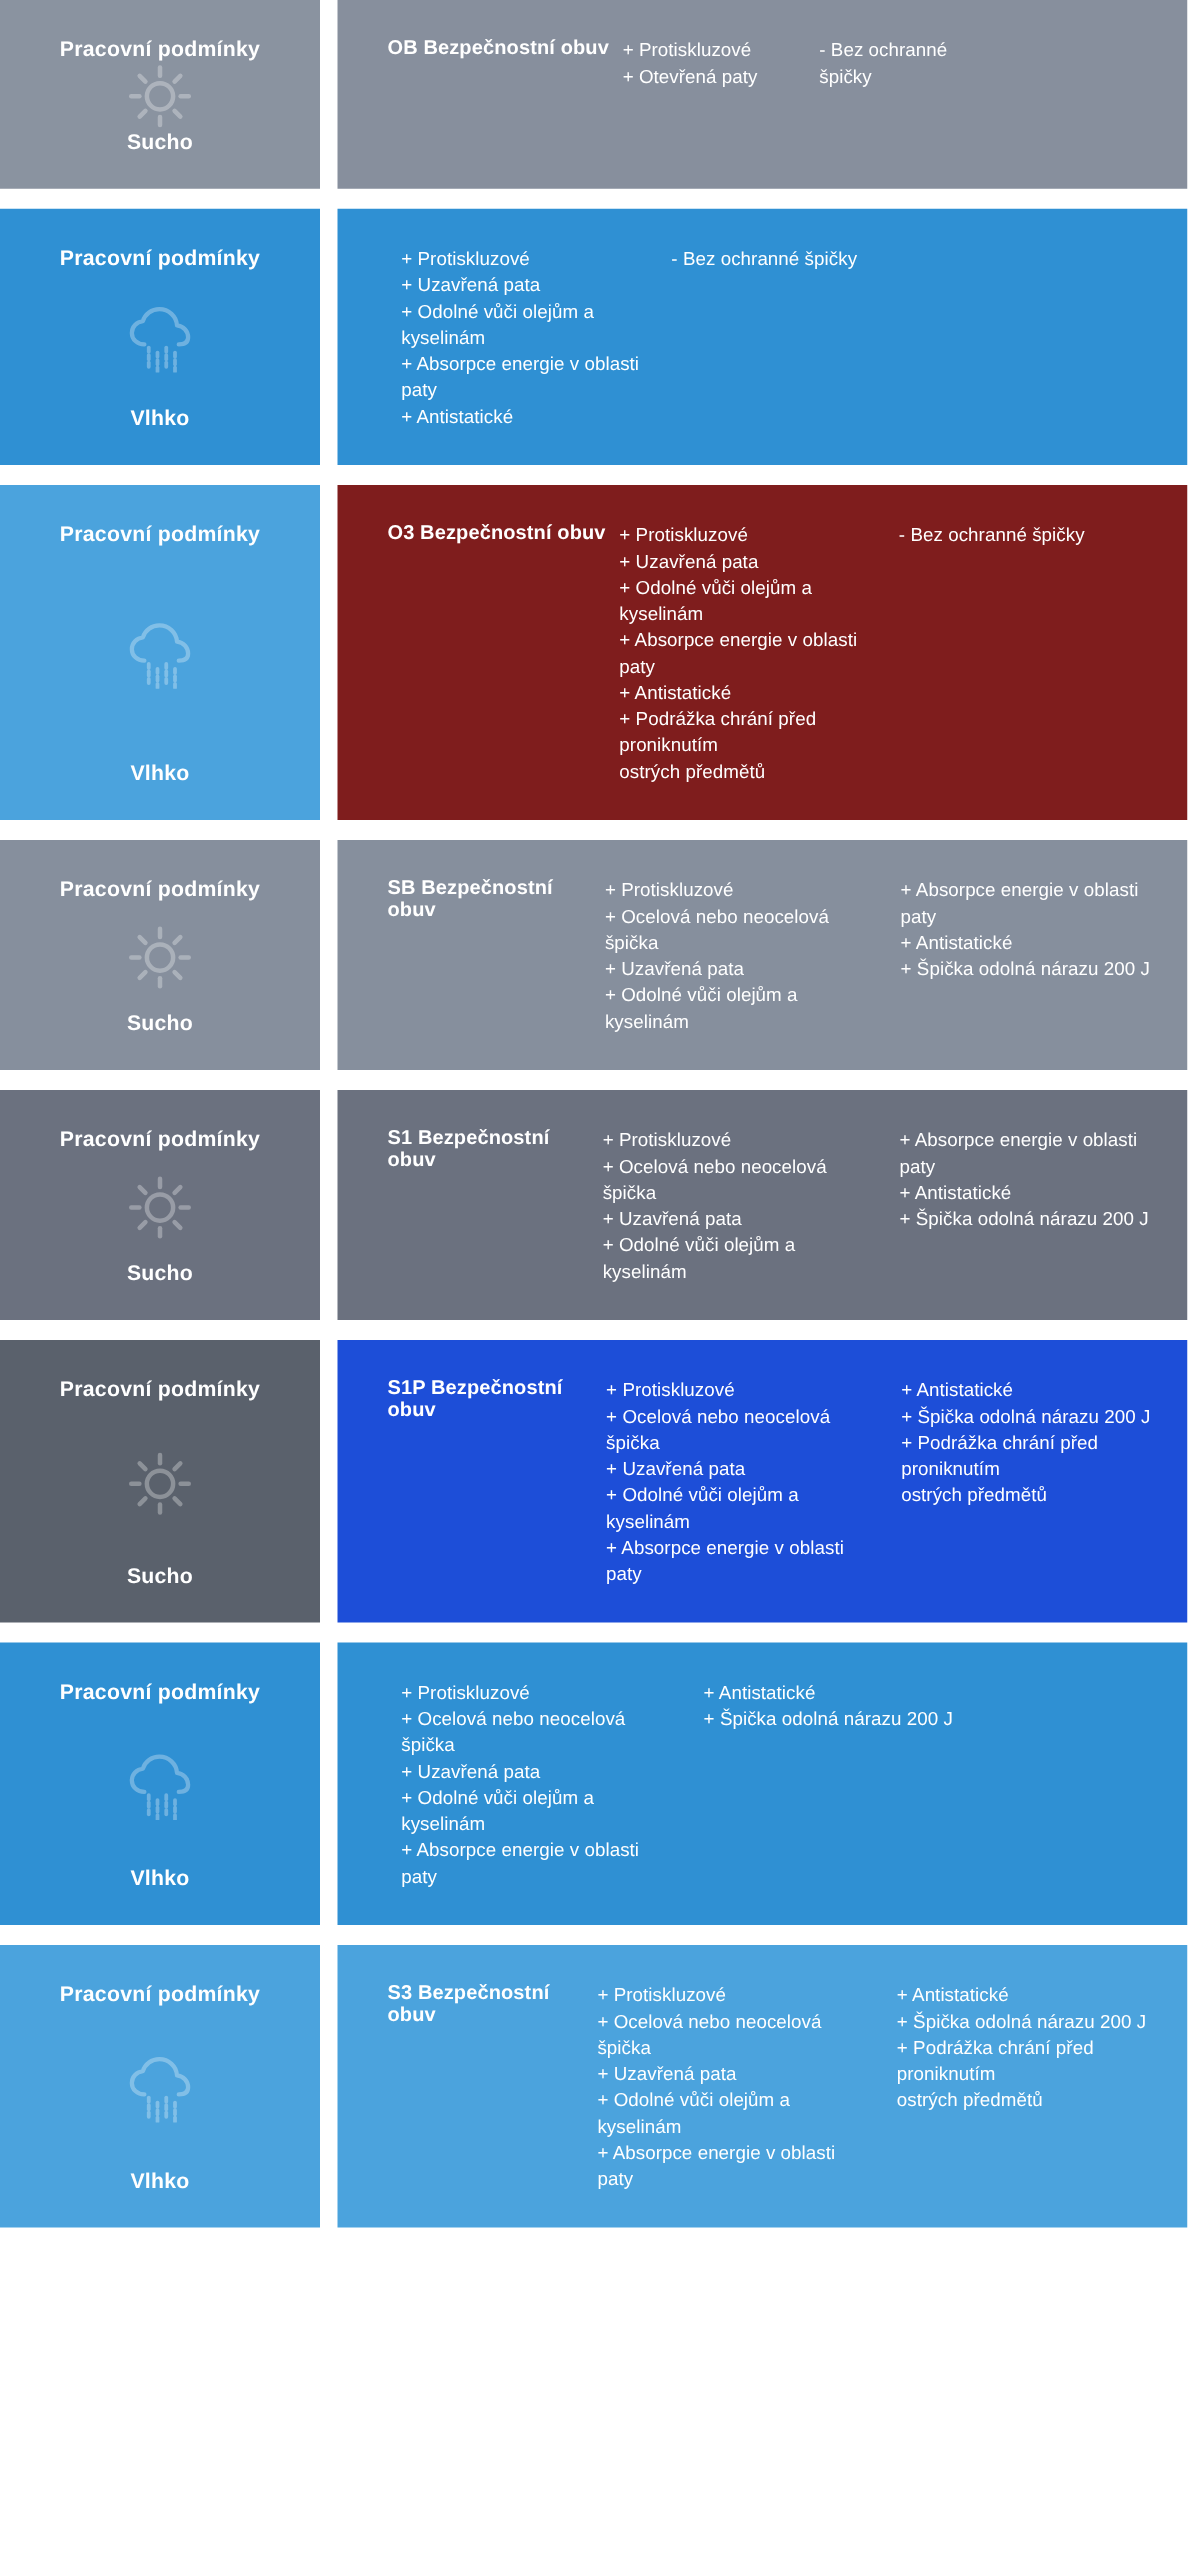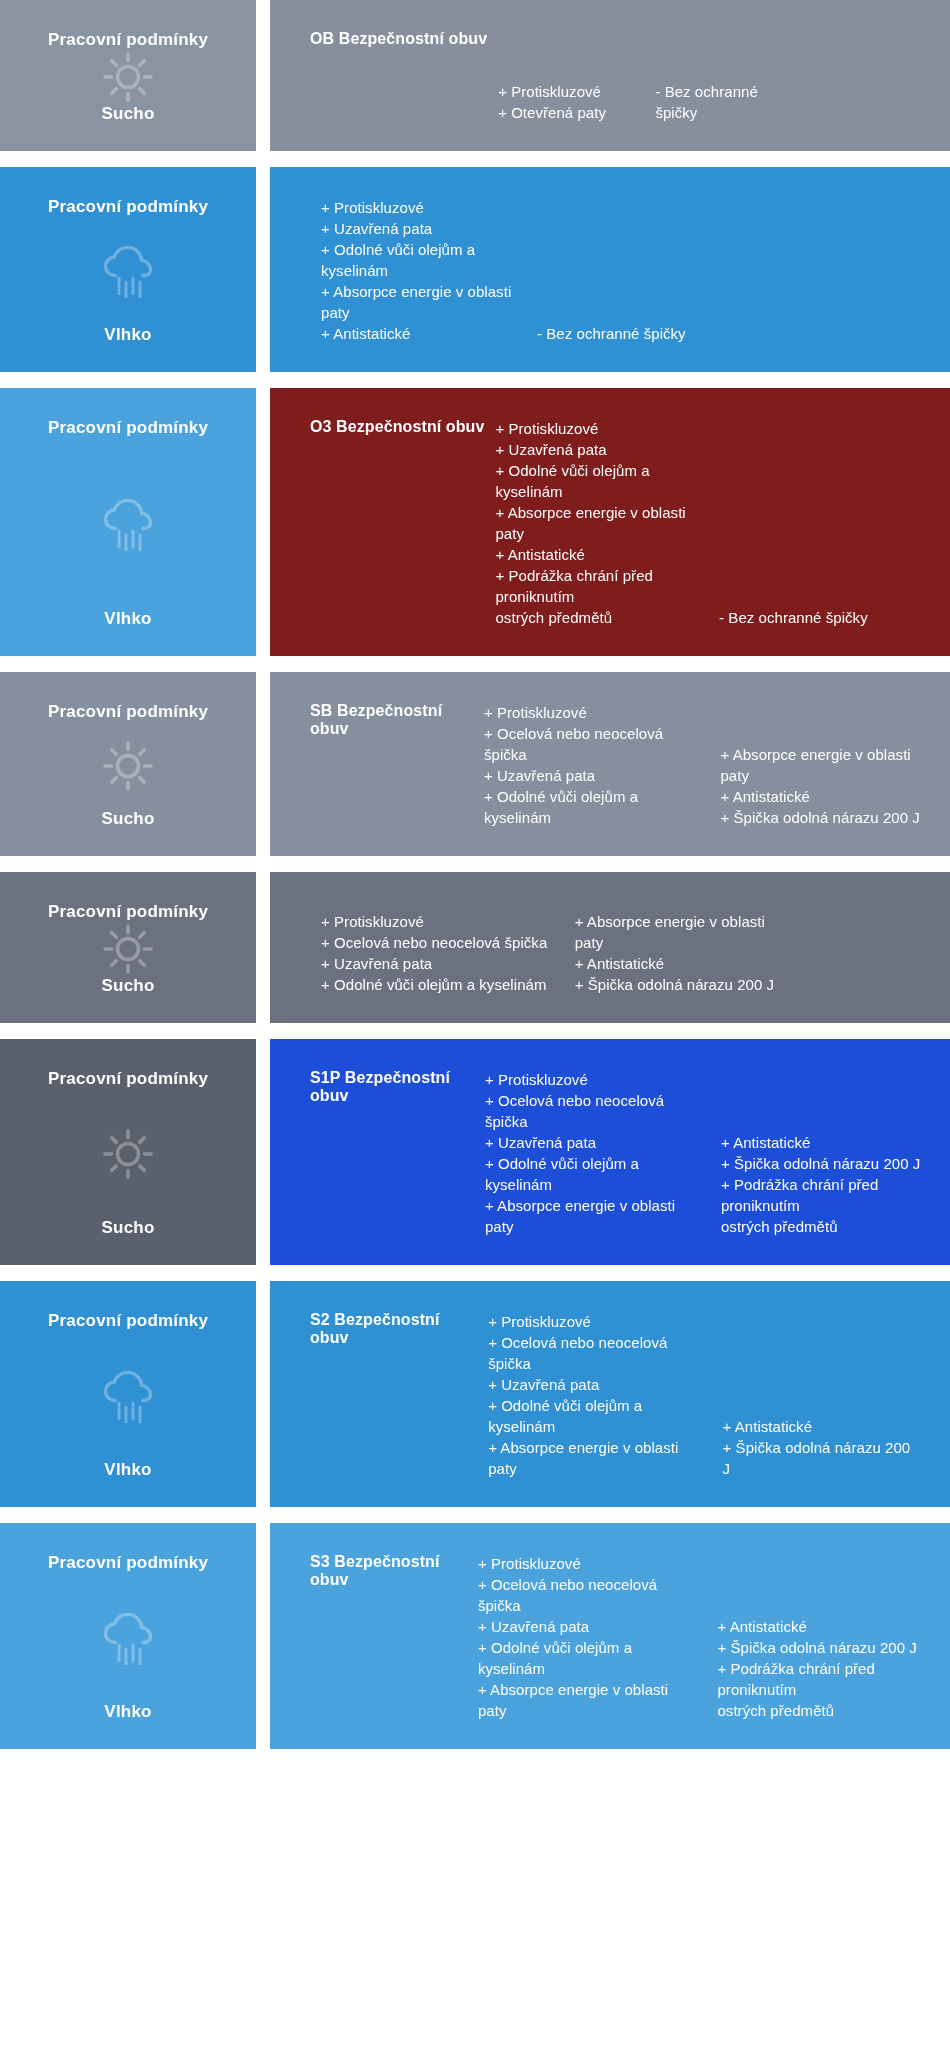--- a/index.html
+++ b/index.html
@@ -74,21 +74,21 @@
   }
   .spec-title {
     font-size: 16px;
     font-weight: bold;
     letter-spacing: 0.1px;
     margin-bottom: 34px;
   }
   .spec-cols {
     display: flex;
     gap: 0;
-    align-items: flex-end;
+    align-items: flex-start;
   }
   .spec-col {
     width: 50%;
     flex: 0 0 50%;
     box-sizing: border-box;
   }
   .spec-col.right {
     padding-left: 12px;
   }
   .spec-item {
@@ -259,20 +259,21 @@
             <line x1="15.33" y1="38.67" x2="10.74" y2="43.26" stroke="#ffffff" stroke-width="3.6" stroke-linecap="round"></line>
             <line x1="10.50" y1="27.00" x2="4.00" y2="27.00" stroke="#ffffff" stroke-width="3.6" stroke-linecap="round"></line>
             <line x1="15.33" y1="15.33" x2="10.74" y2="10.74" stroke="#ffffff" stroke-width="3.6" stroke-linecap="round"></line>
             <line x1="27.00" y1="10.50" x2="27.00" y2="4.00" stroke="#ffffff" stroke-width="3.6" stroke-linecap="round"></line>
             <line x1="38.67" y1="15.33" x2="43.26" y2="10.74" stroke="#ffffff" stroke-width="3.6" stroke-linecap="round"></line>
           </svg>
         </div>
         <div class="cond-value">Sucho</div>
       </div>
       <div class="spec-panel" style="background: rgb(107, 113, 127);">
+        <div class="spec-title">S1 Bezpečnostní obuv</div>
         <div class="spec-cols">
           <div class="spec-col left">
             <div class="spec-item">+ Protiskluzové</div>
             <div class="spec-item">+ Ocelová nebo neocelová špička</div>
             <div class="spec-item">+ Uzavřená pata</div>
             <div class="spec-item">+ Odolné vůči olejům a kyselinám</div>
           </div>
           <div class="spec-col right">
             <div class="spec-item">+ Absorpce energie v oblasti paty</div>
             <div class="spec-item">+ Antistatické</div>
@@ -334,21 +335,20 @@
             <line x1="34" y1="40" x2="34" y2="43.4" stroke="#ffffff" stroke-width="3" stroke-linecap="round"></line>
             <line x1="34" y1="46" x2="34" y2="49.4" stroke="#ffffff" stroke-width="3" stroke-linecap="round"></line>
             <line x1="41" y1="38" x2="41" y2="41.4" stroke="#ffffff" stroke-width="3" stroke-linecap="round"></line>
             <line x1="41" y1="44" x2="41" y2="47.4" stroke="#ffffff" stroke-width="3" stroke-linecap="round"></line>
             <line x1="41" y1="50" x2="41" y2="53.4" stroke="#ffffff" stroke-width="3" stroke-linecap="round"></line>
           </svg>
         </div>
         <div class="cond-value">Vlhko</div>
       </div>
       <div class="spec-panel" style="background: rgb(47, 144, 211);">
-        <div class="spec-title">S2 Bezpečnostní obuv</div>
         <div class="spec-cols">
           <div class="spec-col left">
             <div class="spec-item">+ Protiskluzové</div>
             <div class="spec-item">+ Ocelová nebo neocelová špička</div>
             <div class="spec-item">+ Uzavřená pata</div>
             <div class="spec-item">+ Odolné vůči olejům a kyselinám</div>
             <div class="spec-item">+ Absorpce energie v oblasti paty</div>
           </div>
           <div class="spec-col right">
             <div class="spec-item">+ Antistatické</div>

